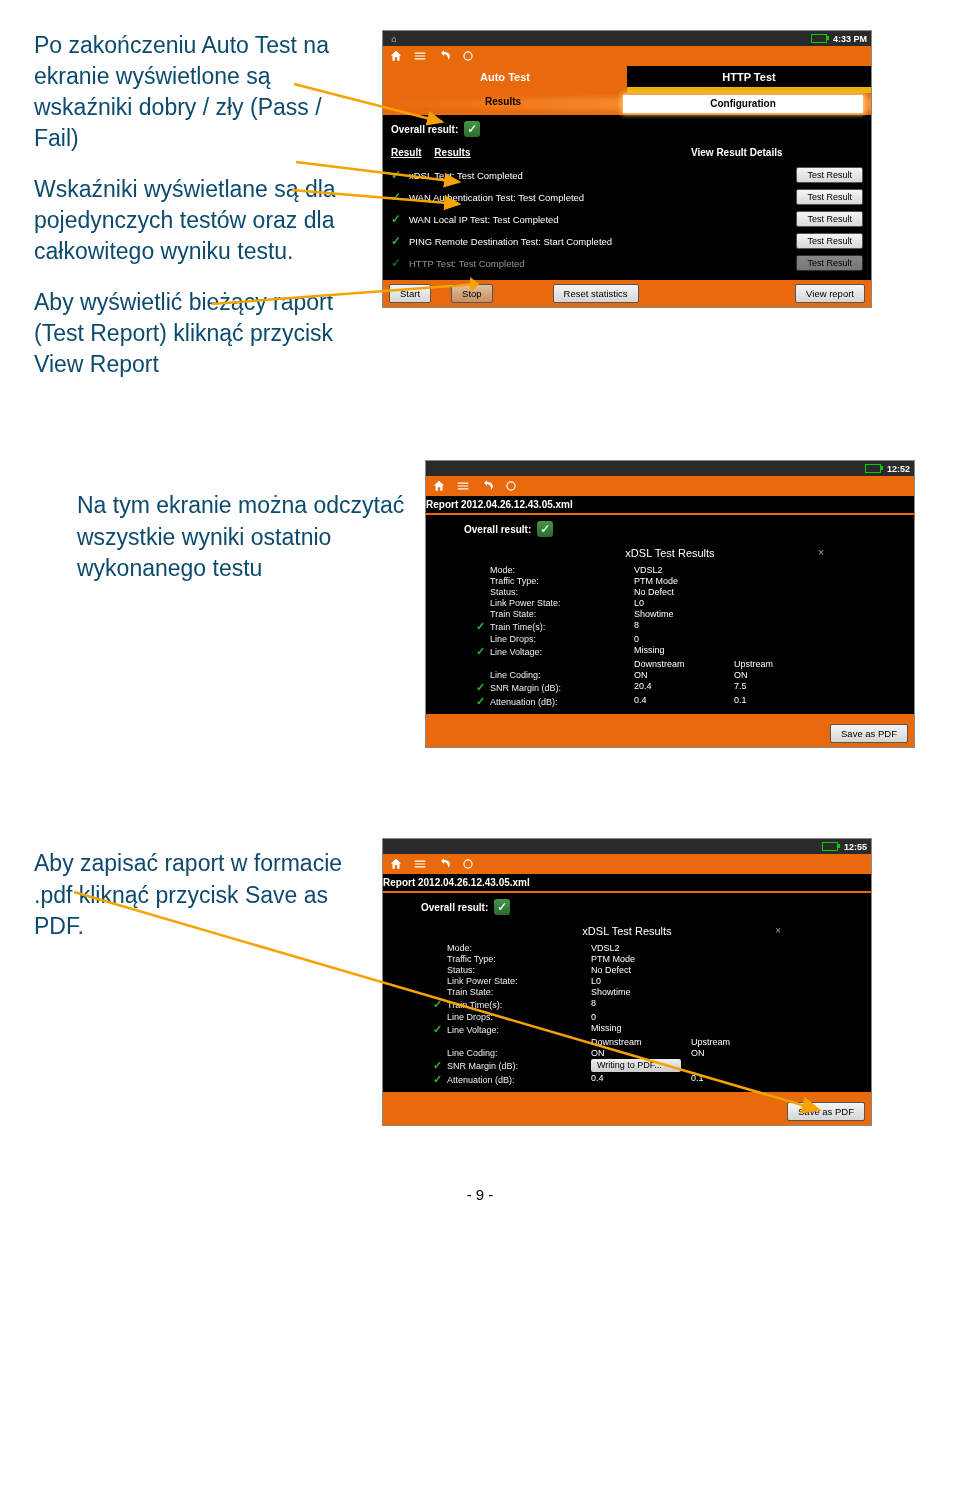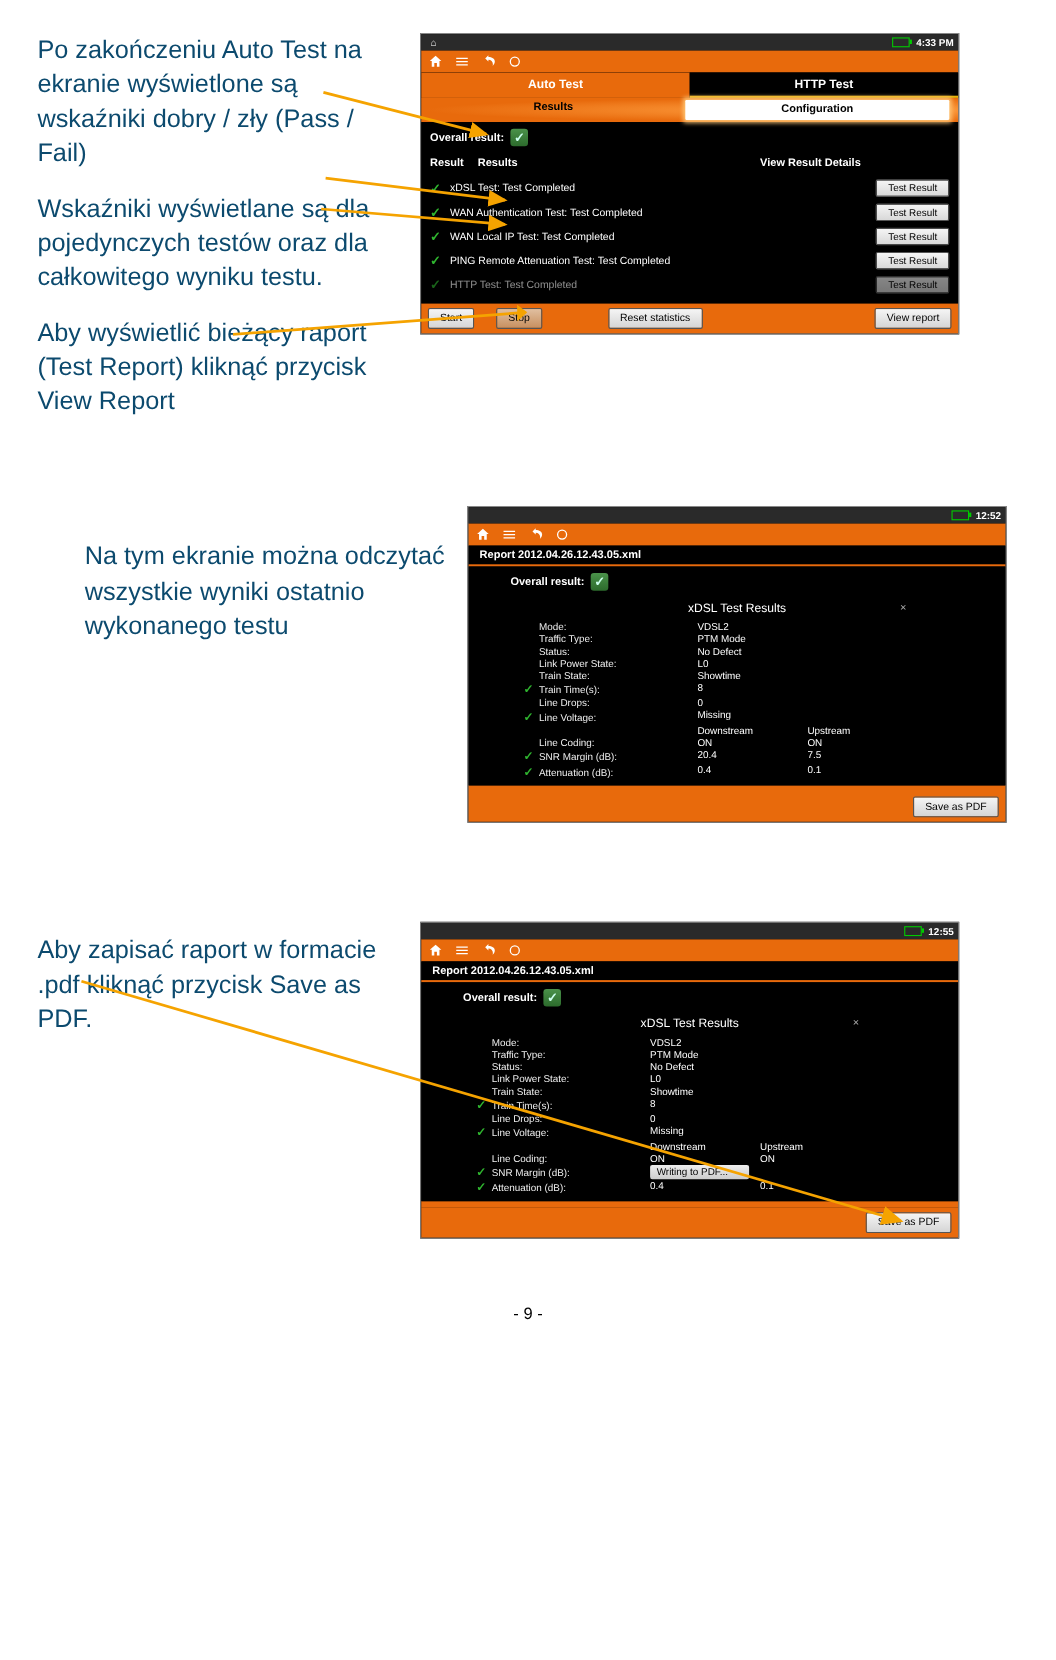--- a/index.html
+++ b/index.html
@@ -69,21 +69,21 @@
   }
   .tab-top {
     flex: 1;
     text-align: center;
     padding: 5px 0 4px 0;
     font-weight: bold;
     color: #fff;
     font-size: 11px;
   }
   .tab-top.auto { background: #e86a0c; }
-  .tab-top.http { background: #000; border-bottom: 2px solid #eab308; }
+  .tab-top.http { background: #000; border-bottom: 6px solid #eab308; }
 
   .subtabs {
     display: flex;
     background: radial-gradient(ellipse at 80% 50%, #ffa042 0%, #e86a0c 70%);
   }
   .subtab {
     flex: 1;
     text-align: center;
     font-size: 10px;
     padding: 3px 0 4px 0;
@@ -113,21 +113,21 @@
     font-size: 12px; font-weight: bold;
   }
 
   .r-headers {
     display: flex;
     font-size: 10px;
     color: #fff;
     padding: 0 0 6px 0;
   }
   .r-headers .rh-left { width: 300px; }
-  .r-headers .rh-left span { margin-right: 10px; font-weight: bold; }
+  .r-headers .rh-left span { margin-right: 10px; font-weight: bold; text-decoration: underline; }
   .r-headers .rh-right { flex: 1; font-weight: bold; }
 
   .r-row {
     display: flex; align-items: center; padding: 3px 0;
   }
   .r-row .chk { width: 18px; color: #2fb52f; font-weight: bold; font-size: 12px; }
   .r-row .txt { flex: 1; font-size: 9.5px; }
   .r-row .btn-small {
     margin-left: auto;
     background: linear-gradient(#f5f5f5,#d8d8d8);
@@ -153,21 +153,21 @@
     padding: 3px 10px;
     border: 1px solid #555;
     display: inline-block;
   }
   .btn.stop { background: linear-gradient(#e0bfa0,#c89060); }
   .spacer { flex: 1; }
 
   
   .titlebar-black {
     background: #000;
-    padding: 3px 10px;
+    padding: 3px 0;
     font-weight: bold;
     color: #fff;
     font-size: 10px;
     border-bottom: 2px solid #e86a0c;
   }
   .orange-thin { height: 6px; background: #e86a0c; }
 
   .params {
     display: grid;
     grid-template-columns: 130px 90px 90px;
@@ -270,21 +270,21 @@
         <span class="txt">WAN Authentication Test: Test Completed</span>
         <span class="btn-small">Test Result</span>
       </div>
       <div class="r-row">
         <span class="chk">✓</span>
         <span class="txt">WAN Local IP Test: Test Completed</span>
         <span class="btn-small">Test Result</span>
       </div>
       <div class="r-row">
         <span class="chk">✓</span>
-        <span class="txt">PING Remote Attenuation Test: Test Completed</span>
+        <span class="txt">PING Remote Destination Test: Start Completed</span>
         <span class="btn-small">Test Result</span>
       </div>
       <div class="r-row" style="opacity:.55;">
         <span class="chk">✓</span>
         <span class="txt">HTTP Test: Test Completed</span>
         <span class="btn-small">Test Result</span>
       </div>
     </div>
     <div class="bottombar">
       <span class="btn">Start</span>

